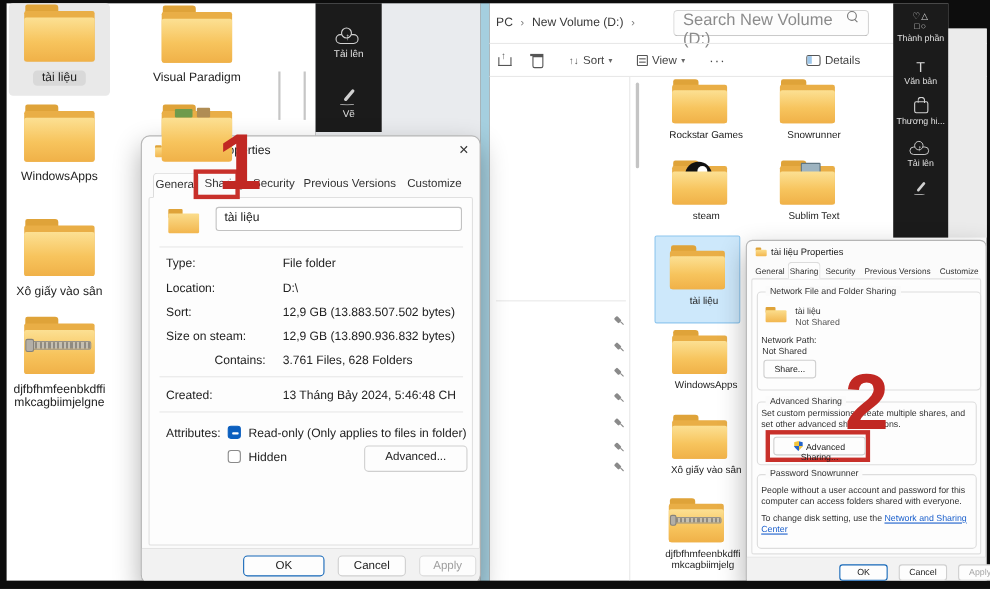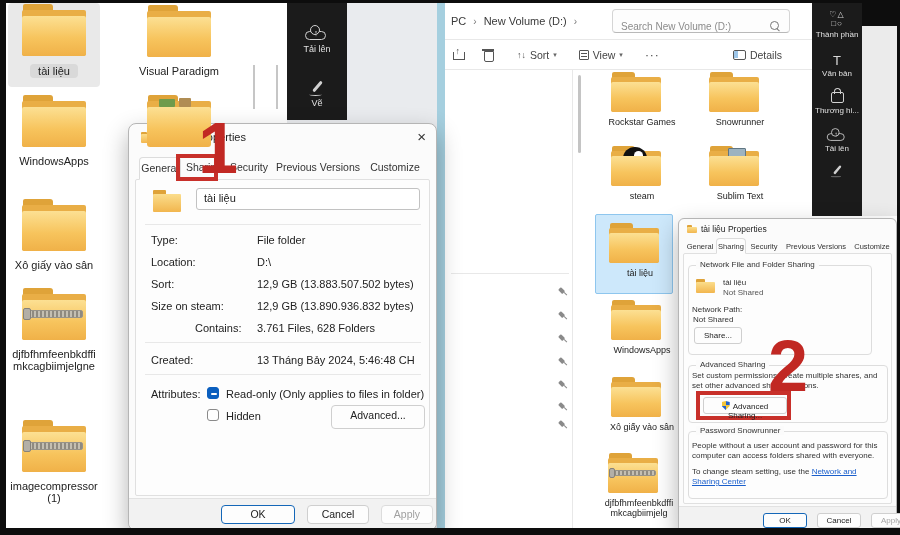--- a/index.html
+++ b/index.html
@@ -40,21 +40,21 @@
   .cloud .arr{position:absolute;left:7px;top:3px;width:8px;height:9px;color:#d2d2d2;font-size:9px;border:none;background:transparent;}
   .pen{position:relative;width:18px;height:16px;margin:0 auto;}
   .pen .bar{position:absolute;left:8px;top:0;width:3px;height:13px;background:#d0d0d0;border-radius:2px;transform:rotate(40deg);}
   .pen .line{position:absolute;left:1px;bottom:0;width:13px;height:3px;border-bottom:1.5px solid #d0d0d0;border-radius:50%;}
   .bag{position:relative;width:13px;height:11px;margin:0 auto;border:1.3px solid #d2d2d2;border-radius:2px;}
   .bag::before{content:"";position:absolute;left:2.5px;top:-5px;width:5px;height:5px;border:1.3px solid #d2d2d2;border-bottom:none;border-radius:4px 4px 0 0;}
   .shapes{font-size:8px;line-height:9px;color:#d8d8d8;letter-spacing:1px;}
   
   .crumb{font-size:11px;color:#3a3a3a;white-space:nowrap;}
   .crumb .sep{color:#7a7a7a;padding:0 7px;font-size:10px;}
-  .searchbox{border:1px solid #d5d5d5;border-bottom:1.5px solid #b9b9b9;border-radius:4px;background:#fdfdfd;font-size:10px;color:#8b8b8b;display:flex;align-items:flex-end;padding:0 8px;}
+  .searchbox{border:1px solid #d5d5d5;border-bottom:1.5px solid #b9b9b9;border-radius:4px;background:#fdfdfd;font-size:15px;color:#8b8b8b;display:flex;align-items:flex-start;padding:0 8px;}
   .mag{position:relative;width:11px;height:11px;}
   .mag::before{content:"";position:absolute;left:0;top:0;width:7px;height:7px;border:1.4px solid #777;border-radius:50%;}
   .mag::after{content:"";position:absolute;left:7px;top:7px;width:4px;height:1.4px;background:#777;transform:rotate(45deg);transform-origin:0 0;}
   .tbtn{display:flex;align-items:center;gap:4px;font-size:10.5px;color:#444;}
   .caret{font-size:7px;color:#666;}
   .trash{position:relative;width:10px;height:11px;}
   .trash::before{content:"";position:absolute;left:1px;top:2px;width:8px;height:9px;border:1.2px solid #555;border-radius:0 0 2px 2px;}
   .trash::after{content:"";position:absolute;left:-1px;top:0;width:12px;height:1.5px;background:#555;}
   .shareic{position:relative;width:10px;height:11px;}
   .shareic::before{content:"";position:absolute;left:0;bottom:0;width:10px;height:7px;border:1.2px solid #555;border-top:none;}
@@ -151,30 +151,20 @@
     <div class="ltile abs" style="left:2px;top:285px;">
       <div class="ficon lfi">
           <div class="f-tab"></div>
           <div class="f-back"></div>
           <div class="f-front"></div>
           <div class="f-zip"></div>
           <div class="f-pull"></div>
         </div>
       <div class="llabel">djfbfhmfeenbkdffimkcagbiimjelgne</div>
     </div>
-    <div class="ltile abs" style="left:2px;top:417px;">
-      <div class="ficon lfi">
-          <div class="f-tab"></div>
-          <div class="f-back"></div>
-          <div class="f-front"></div>
-          <div class="f-zip"></div>
-          <div class="f-pull"></div>
-        </div>
-      <div class="llabel">imagecompressor (1)</div>
-    </div>
     <div class="abs" style="left:247px;top:62px;width:2px;height:44px;background:#c6c6c6;"></div>
     <div class="abs" style="left:270px;top:62px;width:2px;height:44px;background:#c6c6c6;"></div>
   </div>
 
   <div class="abs" id="mid-gray"></div>
   <div class="abs darkpanel" style="left:287px;top:3px;width:60px;height:117px;">
     <div style="margin-top:22px;">
       <div class="cloud">
           <i class="c1"></i>
           <i class="c2"></i>
@@ -386,41 +376,41 @@
       <span class="mini-folder" style="width:10px;height:8px;"></span>
       <span style="font-size:8.5px;color:#222;">tài liệu Properties</span>
     </div>
     <div class="pagebg" style="left:4px;top:34px;right:4px;bottom:28px;"></div>
     <div class="tab" style="left:6px;top:21px;width:30px;height:14px;font-size:7.5px;padding-top:2px;">General</div>
     <div class="tab active" style="left:37px;top:19px;width:30px;height:16px;font-size:7.5px;padding-top:3px;">Sharing</div>
     <div class="tab" style="left:69px;top:21px;width:32px;height:14px;font-size:7.5px;padding-top:2px;">Security</div>
     <div class="tab" style="left:103px;top:21px;width:68px;height:14px;font-size:7.5px;padding-top:2px;">Previous Versions</div>
     <div class="tab" style="left:172px;top:21px;width:42px;height:14px;font-size:7.5px;padding-top:2px;">Customize</div>
     
-    <div class="group" style="left:9px;top:46px;width:184px;height:90px;">
+    <div class="group" style="left:9px;top:46px;width:204px;height:90px;">
       <div class="gtitle">Network File and Folder Sharing</div>
     </div>
     <span class="mini-folder abs" style="left:17px;top:60px;width:19px;height:14px;"></span>
     <div class="slbl" style="left:44px;top:59px;">tài liệu</div>
     <div class="slbl" style="left:44px;top:69px;color:#555;">Not Shared</div>
     <div class="slbl" style="left:13px;top:86px;">Network Path:</div>
     <div class="slbl" style="left:14px;top:96px;">Not Shared</div>
     <div class="sbtn" style="left:15px;top:108px;width:48px;height:17px;padding-top:3px;">Share...</div>
     
     <div class="group" style="left:9px;top:146px;width:200px;height:58px;">
       <div class="gtitle">Advanced Sharing</div>
     </div>
     <div class="slbl" style="left:13px;top:152px;width:192px;white-space:normal;line-height:10px;">Set custom permissions, create multiple shares, and set other advanced sharing options.</div>
     <div class="sbtn" style="left:24px;top:178px;width:84px;height:17px;padding-top:3px;z-index:65;"><span class="shield"></span><span>Advanced Sharing...</span></div>
     
     <div class="group" style="left:9px;top:212px;width:200px;height:68px;">
       <div class="gtitle">Password Snowrunner</div>
     </div>
     <div class="slbl" style="left:13px;top:222px;width:192px;white-space:normal;line-height:10px;">People without a user account and password for this computer can access folders shared with everyone.</div>
-    <div class="slbl" style="left:13px;top:248px;width:192px;white-space:normal;line-height:10px;"><span>To change steam setting, use the </span><span class="link">Network and Sharing Center</span></div>
+    <div class="slbl" style="left:13px;top:248px;width:192px;white-space:normal;line-height:10px;"><span>To change disk setting, use the </span><span class="link">Network and Sharing Center</span></div>
     
     <div class="footerbar" style="height:26px;border-radius:0 0 6px 6px;"></div>
     <div class="sbtn" style="left:84px;top:294px;width:44px;height:15px;padding-top:2px;z-index:2;border-color:#1467b8;">OK</div>
     <div class="sbtn" style="left:138px;top:294px;width:44px;height:15px;padding-top:2px;z-index:2;">Cancel</div>
     <div class="sbtn" style="left:192px;top:294px;width:40px;height:15px;padding-top:2px;z-index:2;color:#a5a5a5;">Apply</div>
   </div>
 
   <div class="redbox" style="left:176px;top:154px;width:42px;height:27px;"></div>
   <div class="rednum" style="left:198px;top:112px;">1</div>
   <div class="redbox" style="left:696px;top:391px;width:95px;height:29px;"></div>

